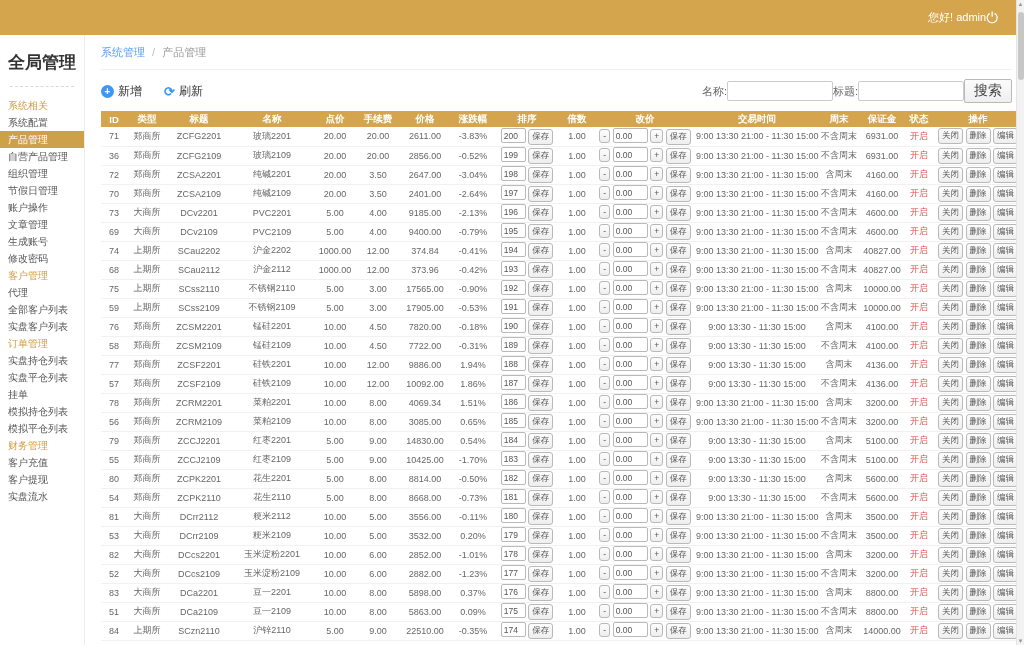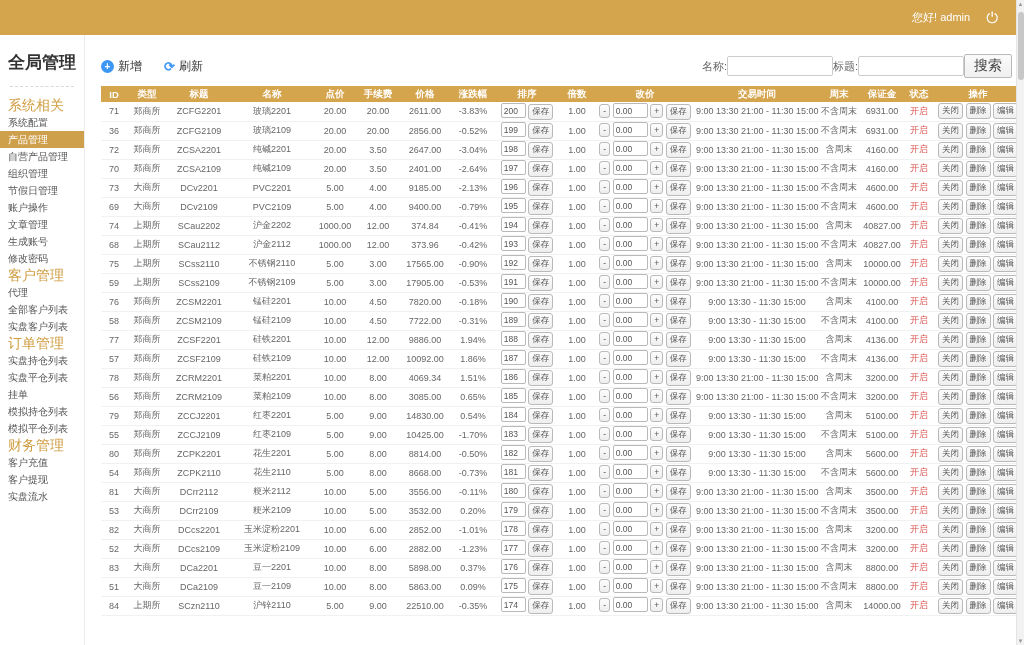--- a/index.html
+++ b/index.html
@@ -1,27 +1,27 @@
 <!DOCTYPE html>
 <html><head>
 <meta charset="utf-8">
 <style>
   *{margin:0;padding:0;box-sizing:border-box}
   html,body{width:1024px;height:645px;overflow:hidden}
   body{font-family:"Liberation Sans",sans-serif;background:#fff;position:relative}
   
-  .topbar{height:35px;background:#d5a54e;display:flex;justify-content:flex-end;align-items:center;padding-right:26px;gap:16px}
+  .topbar{height:35px;background:#d5a54e;display:flex;justify-content:flex-end;align-items:center;padding-right:26px;}
   .greeting{color:#fff;font-size:11px}
   .power-btn{color:#fff;font-size:15px;line-height:1;cursor:pointer;background:none;border:none}
   
   .shell{display:flex;height:610px}
   .sidebar{width:85px;border-right:1px solid #ececec;padding-top:16px;flex-shrink:0;background:#fff}
   .sidebar-title{font-size:17px;font-weight:bold;color:#333;text-align:center}
   .sidebar-divider{border-top:1px dashed #d9d9d9;margin:12px 10px 10px}
-  .side-section{color:#cf9d42;font-size:14px;padding-left:8px;height:17px;line-height:17px;white-space:nowrap;overflow:hidden}
+  .side-section{color:#cf9d42;font-size:10px;padding-left:8px;height:17px;line-height:17px;white-space:nowrap;overflow:hidden}
   .side-item{color:#555;font-size:10px;padding-left:8px;height:17px;line-height:17px;cursor:pointer;white-space:nowrap;overflow:hidden}
   .side-item.active{background:#cfa04c;color:#fff}
   
   .main{flex:1;padding:10px 12px 0 16px;overflow:hidden}
   .breadcrumb{font-size:11px;color:#999;padding-bottom:9px;border-bottom:1px solid #f0f0f0}
   .crumb-link{color:#58a0f7;cursor:pointer}
   .crumb-sep{color:#bbb;margin:0 4px}
   .toolbar{display:flex;justify-content:space-between;align-items:center;margin:9px 0 8px}
   .tool-left{display:flex;align-items:center}
   .tool-btn{display:inline-flex;align-items:center;gap:4px;font-size:12px;color:#333;margin-right:22px;cursor:pointer;background:none;border:none}
@@ -78,20 +78,25 @@
         <div class="side-item">模拟持仓列表</div>
         <div class="side-item">模拟平仓列表</div>
         <div class="side-section">财务管理</div>
         <div class="side-item">客户充值</div>
         <div class="side-item">客户提现</div>
         <div class="side-item">实盘流水</div>
       </nav>
   </aside>
 
   <main class="main">
+    <div class="breadcrumb">
+      <span class="crumb-link">系统管理</span>
+      <span class="crumb-sep">/</span>
+      <span>产品管理</span>
+    </div>
 
     <div class="toolbar">
       <div class="tool-left">
         <button class="tool-btn">
           <span class="icon-add">+</span>
           <span>新增</span>
         </button>
         <button class="tool-btn">
           <span class="icon-refresh">⟳</span>
           <span>刷新</span>

